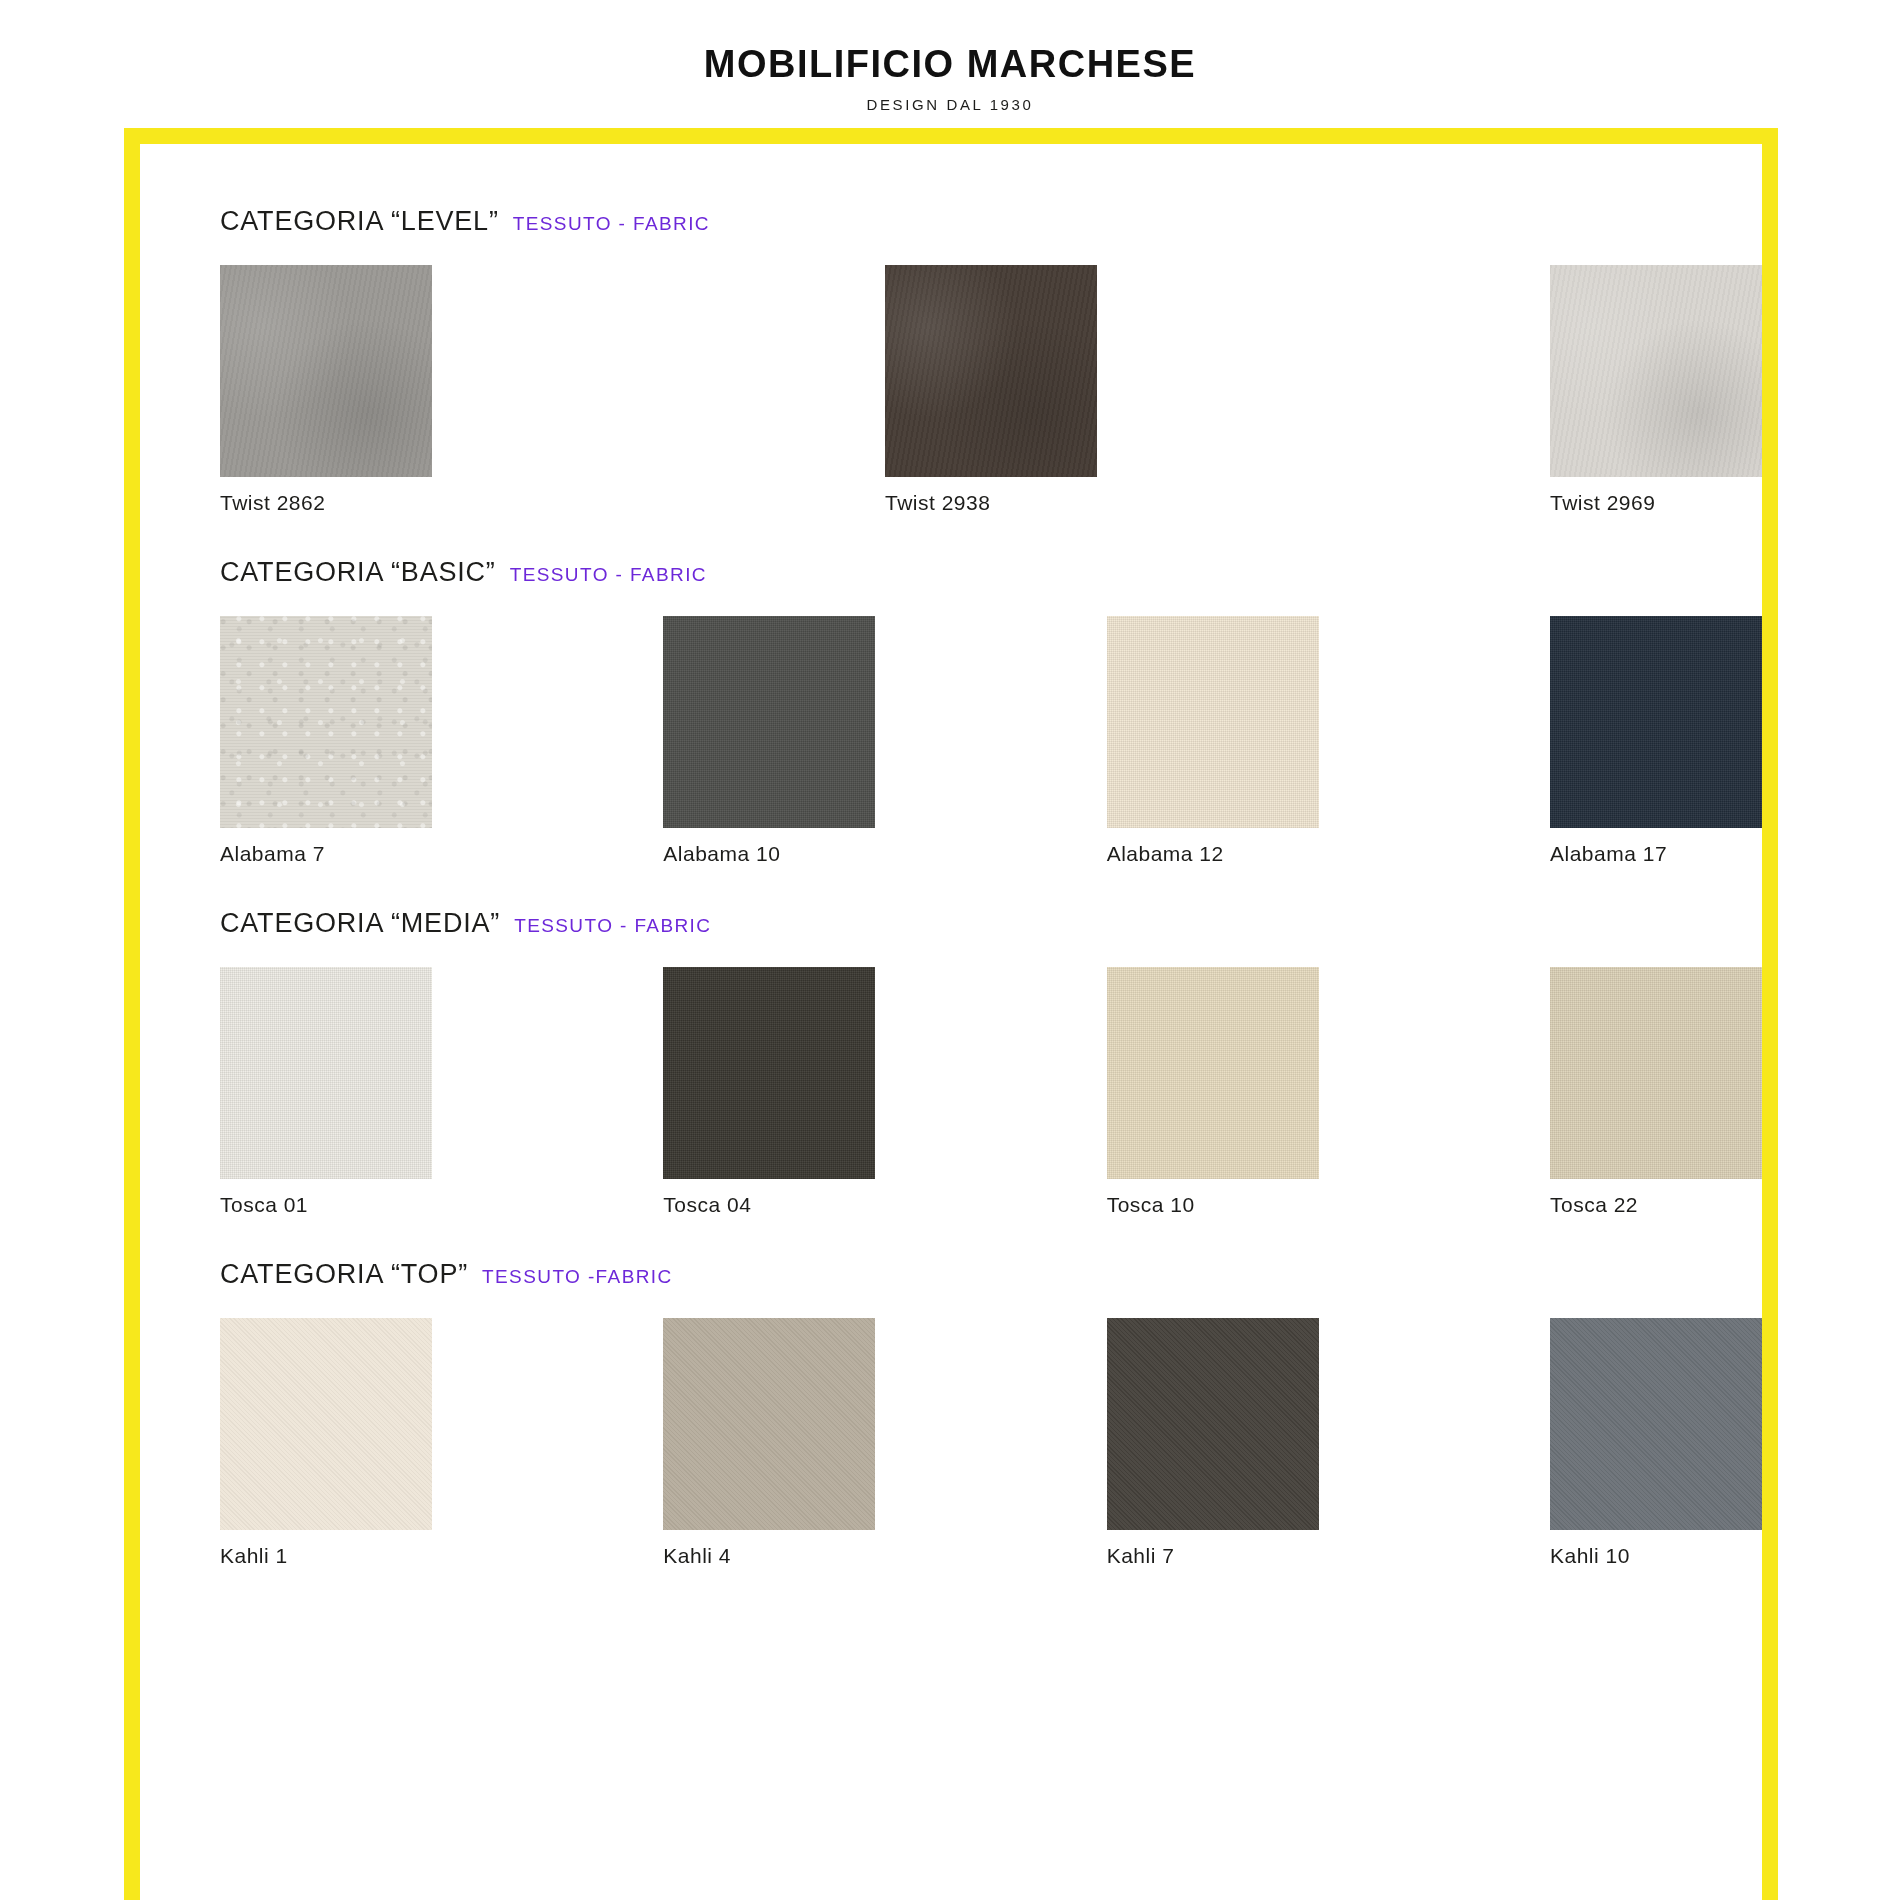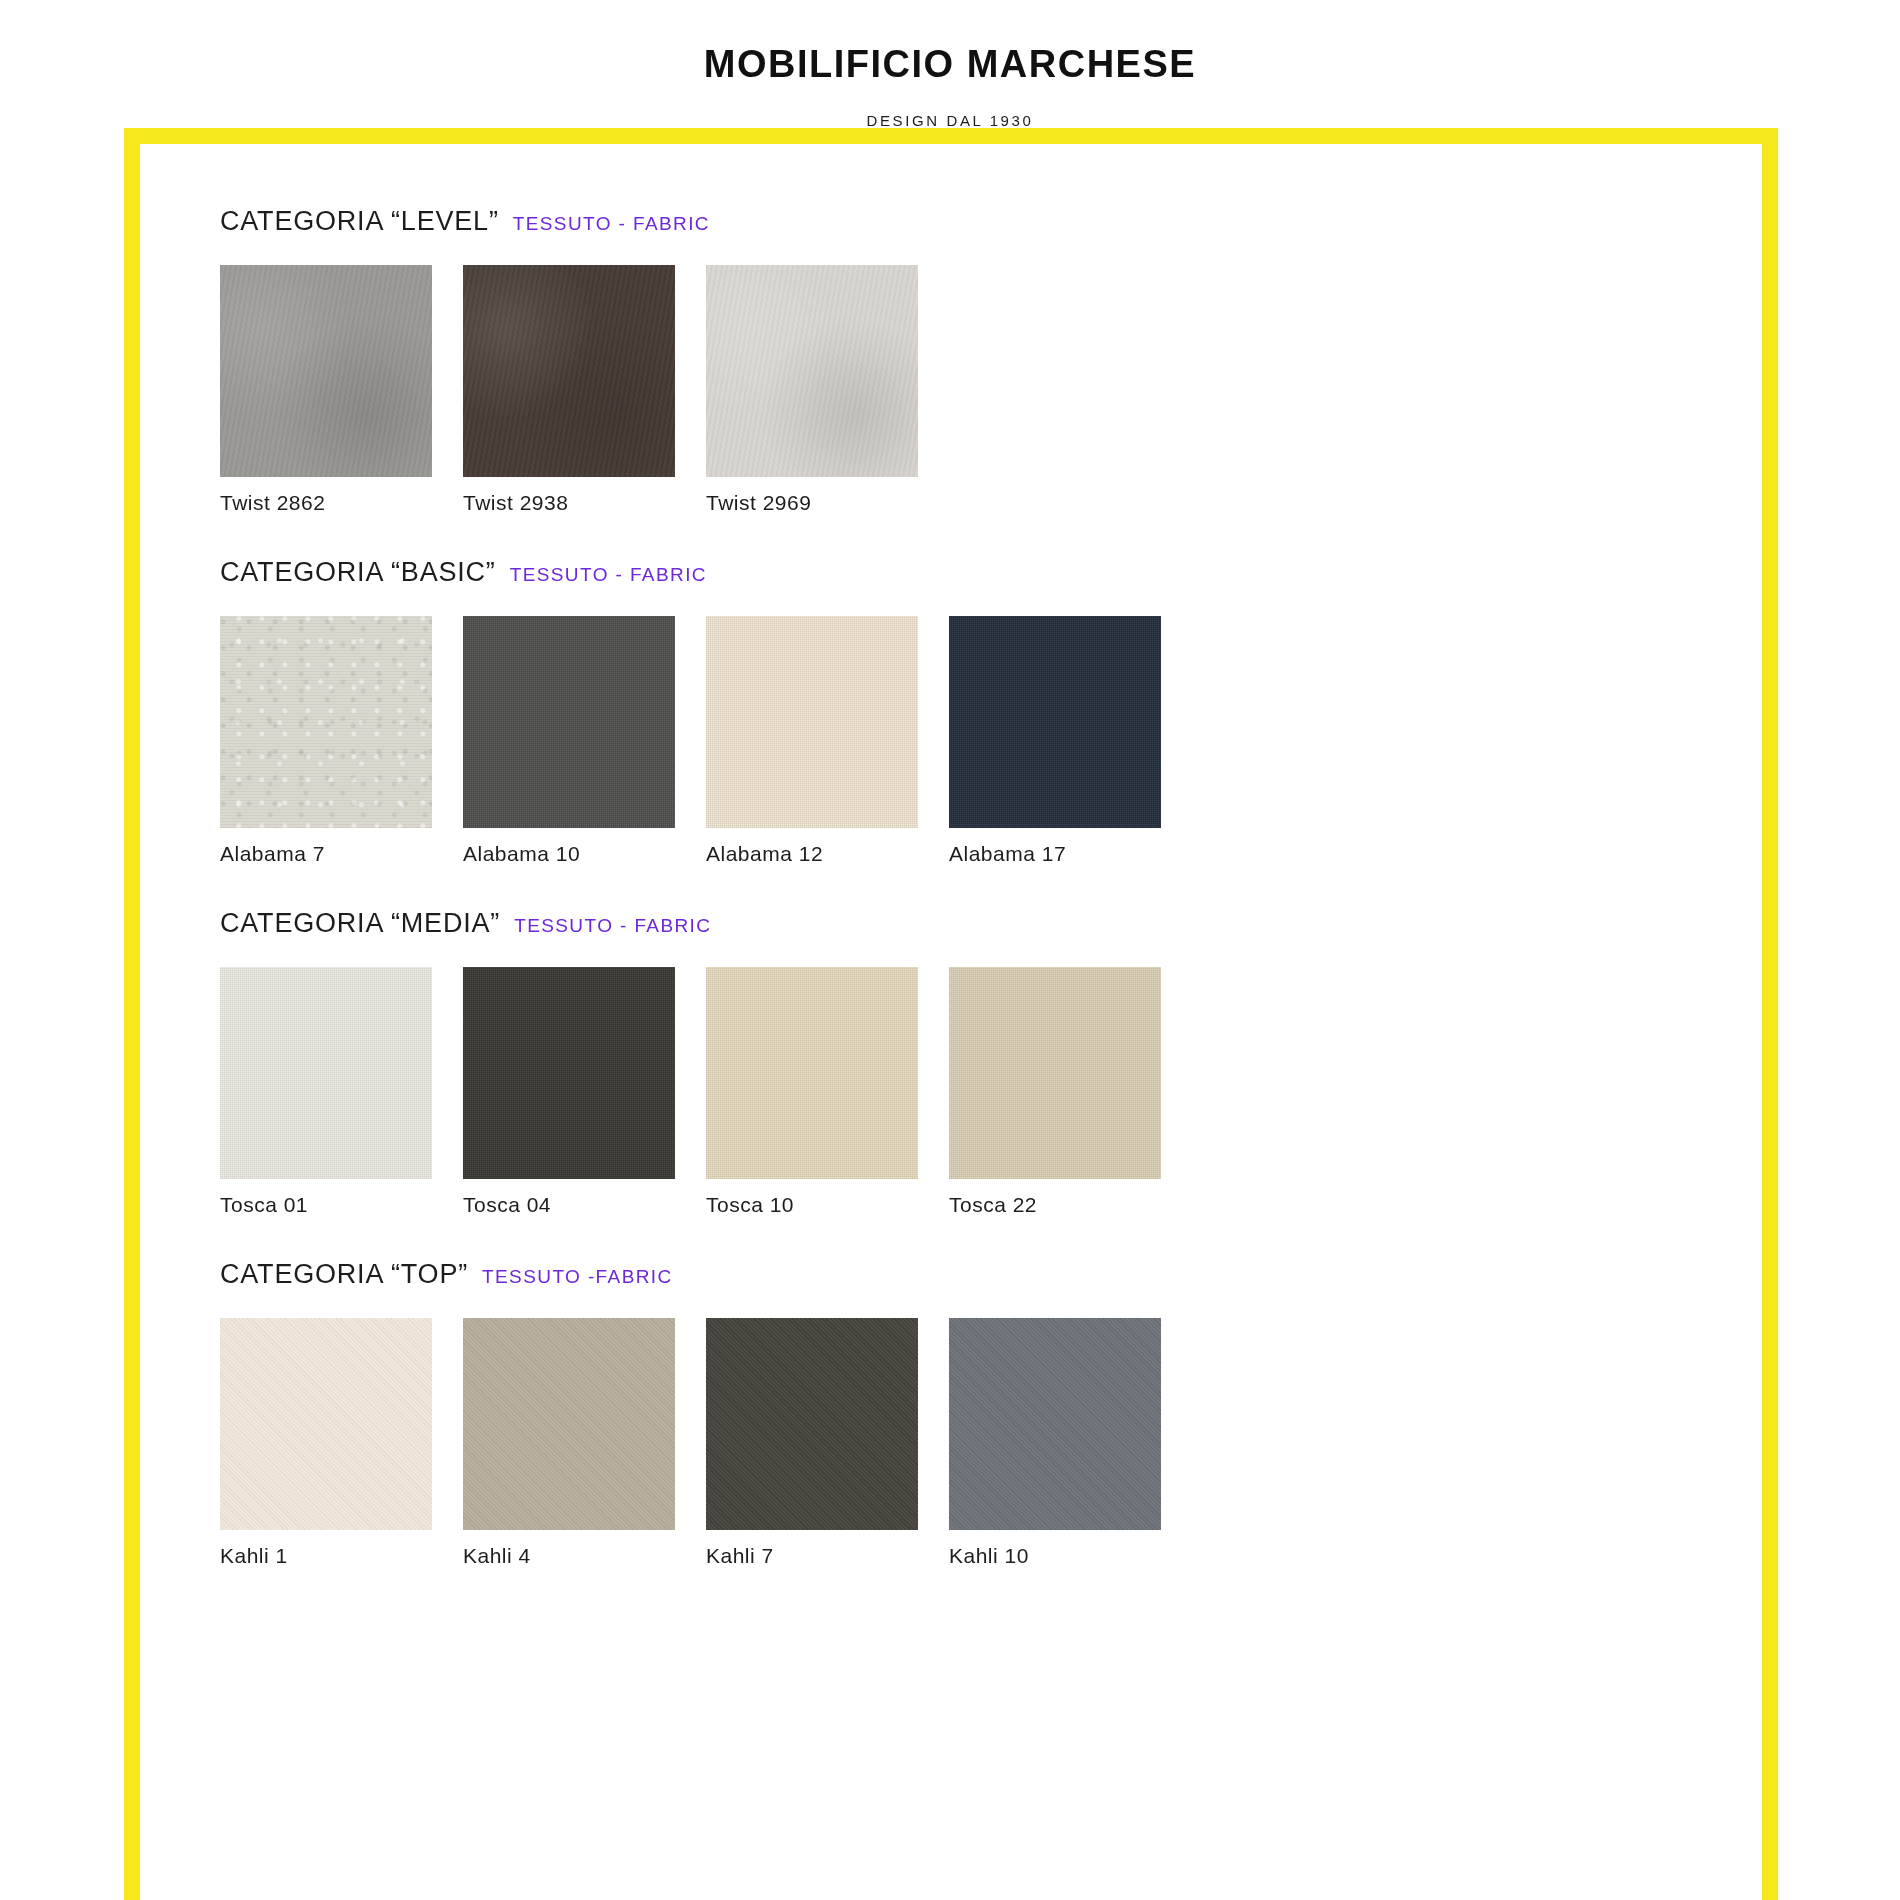--- a/index.html
+++ b/index.html
@@ -28,21 +28,21 @@
     font-weight: bold;
     letter-spacing: 1.5px;
     color: #111111;
     margin: 0;
     line-height: 1.1;
   }
   .brand-sub {
     font-size: 15px;
     letter-spacing: 2.6px;
     color: #1d1d1b;
-    margin-top: 26px;
+    margin-top: 10px;
     font-weight: normal;
   }
 
   
   .frame {
     position: absolute;
     left: 124px;
     top: 128px;
     width: 1654px;
     height: 1896px;
@@ -72,20 +72,21 @@
   }
   .cat-sub {
     font-size: 19px;
     letter-spacing: 1.4px;
     color: #6d28d9;
   }
 
   .swatch-row {
     display: flex;
     gap: 31px;
+    justify-content: space-between;
   }
   .swatch-cell {
     width: 212px;
   }
   .swatch {
     width: 212px;
     height: 212px;
     display: block;
     position: relative;
     overflow: hidden;

